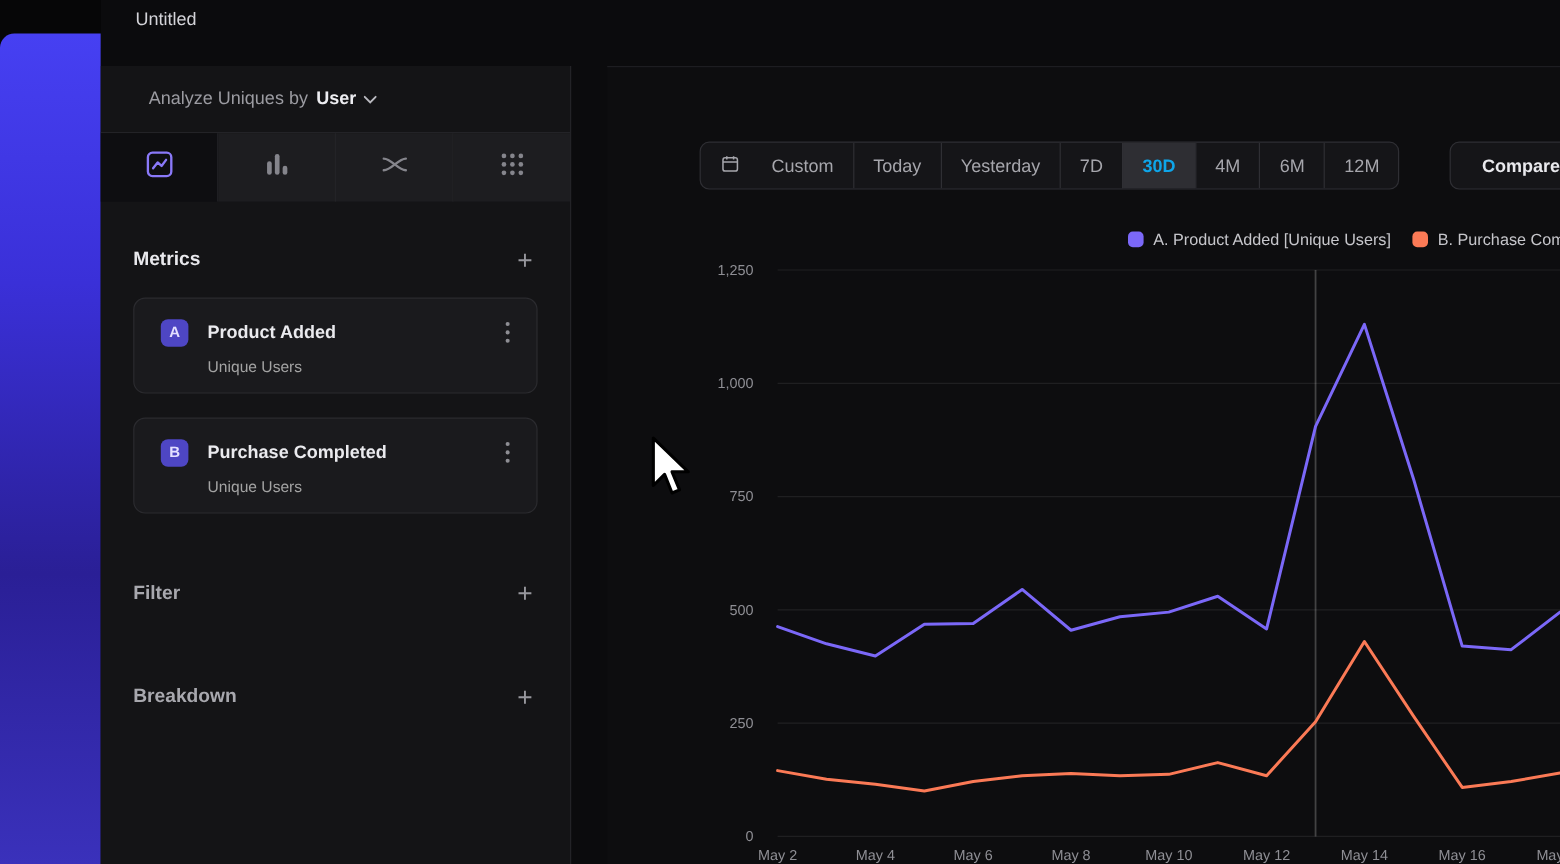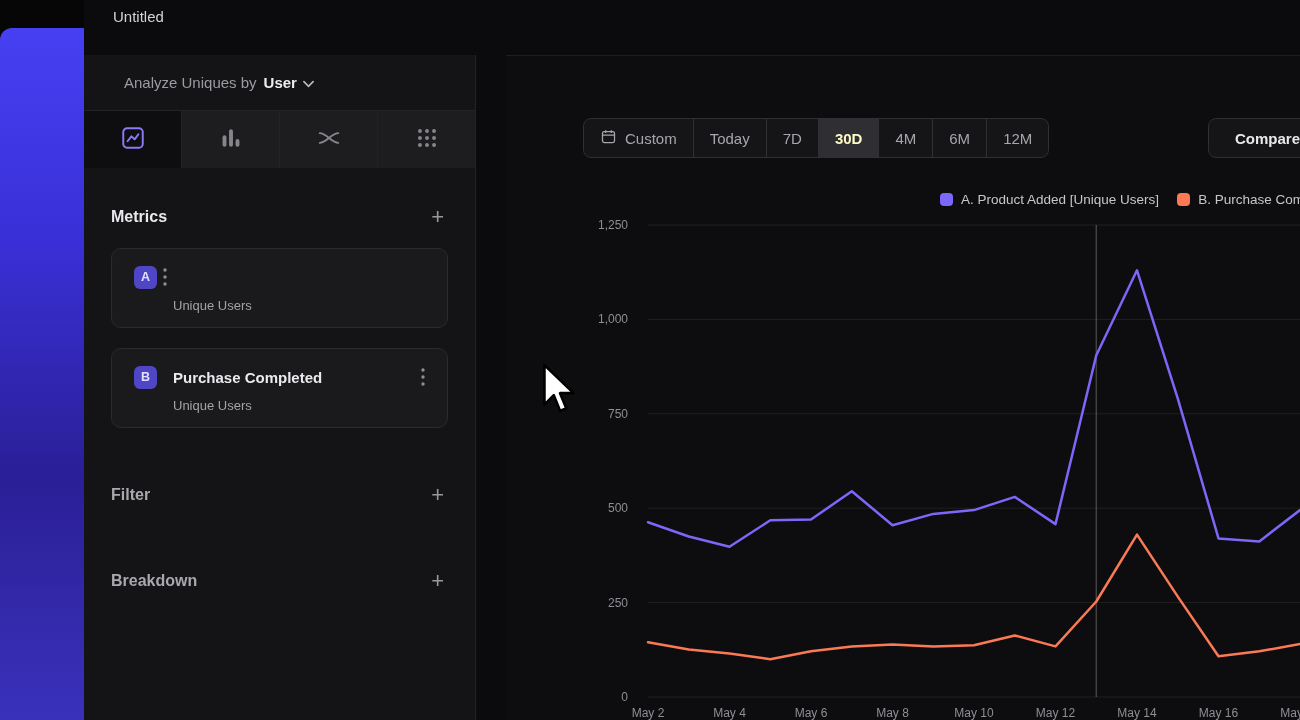--- a/index.html
+++ b/index.html
@@ -43,25 +43,25 @@
   .kebab{background:none;border:none;padding:4px 6px;cursor:pointer;line-height:0;}
   .metric-sub{margin:8px 0 0 39px;color:#a3a3a3;font-size:13px;}
   .section-header.filter{margin-top:56px;}
   .section-header.breakdown{margin-top:64px;}
 
   
   .main{position:absolute;left:506px;top:55px;right:0;bottom:0;background:#0d0d0f;
         border-top:1px solid #1d1d21;}
   .toolbar{position:absolute;left:77px;top:62px;display:flex;align-items:center;}
   .segmented{display:flex;border:1px solid #2f2f34;border-radius:8px;overflow:hidden;background:#151518;}
-  .seg-btn{display:flex;align-items:center;gap:8px;height:38px;padding:0 16px;background:transparent;
+  .seg-btn{display:flex;align-items:center;gap:26px;height:38px;padding:0 16px;background:transparent;
            border:none;border-left:1px solid #2f2f34;color:#a6a6ac;font-size:15px;cursor:pointer;
            font-family:inherit;white-space:nowrap;}
   .seg-btn:first-child{border-left:none;}
-  .seg-btn.active{background:#2e2e33;color:#fef9c3;font-weight:600;}
+  .seg-btn.active{background:#2e2e33;color:#0ea5e9;font-weight:600;}
   .compare-btn{position:absolute;left:702px;top:62px;height:40px;padding:0 26px;background:#151518;
                border:1px solid #2f2f34;border-radius:8px;color:#e9e9ed;font-size:15px;font-weight:600;
                cursor:pointer;font-family:inherit;white-space:nowrap;}
 
   .legend{position:absolute;left:434px;top:136px;display:flex;gap:18px;white-space:nowrap;}
   .legend-item{display:flex;align-items:center;gap:8px;cursor:pointer;}
   .legend-swatch{width:13px;height:13px;border-radius:4px;flex:none;}
   .legend-label{color:#c6c6cb;font-size:13.5px;}
 
   #chart-svg{position:absolute;left:0;top:155px;}
@@ -142,20 +142,21 @@
 
     <div class="sidebar-content">
       <div class="section-header metrics">
         <span class="section-title">Metrics</span>
         <button class="plus-btn">+</button>
       </div>
 
       <div class="metric-card">
         <div class="metric-card-top">
           <span class="badge">A</span>
+          <span class="metric-title">Product Added</span>
           <button class="kebab">
             <svg width="4" height="18" viewBox="0 0 4 18" fill="#8e8e94">
               <circle cx="2" cy="2" r="1.7"></circle>
                 <circle cx="2" cy="9" r="1.7"></circle>
                 <circle cx="2" cy="16" r="1.7"></circle>
             </svg>
           </button>
         </div>
         <div class="metric-sub">Unique Users</div>
       </div>
@@ -196,20 +197,23 @@
               <rect x="3.5" y="5" width="17" height="15.5" rx="2.5"></rect>
               <path d="M3.5,10 H20.5"></path>
                 <path d="M8,3 V7"></path>
                 <path d="M16,3 V7"></path>
             </svg>
           </span>
           <span>Custom</span>
         </button>
         <button class="seg-btn">
             <span>Today</span>
+          </button>
+        <button class="seg-btn">
+            <span>Yesterday</span>
           </button>
         <button class="seg-btn">
             <span>7D</span>
           </button>
         <button class="seg-btn active">
             <span>30D</span>
           </button>
         <button class="seg-btn">
             <span>4M</span>
           </button>

